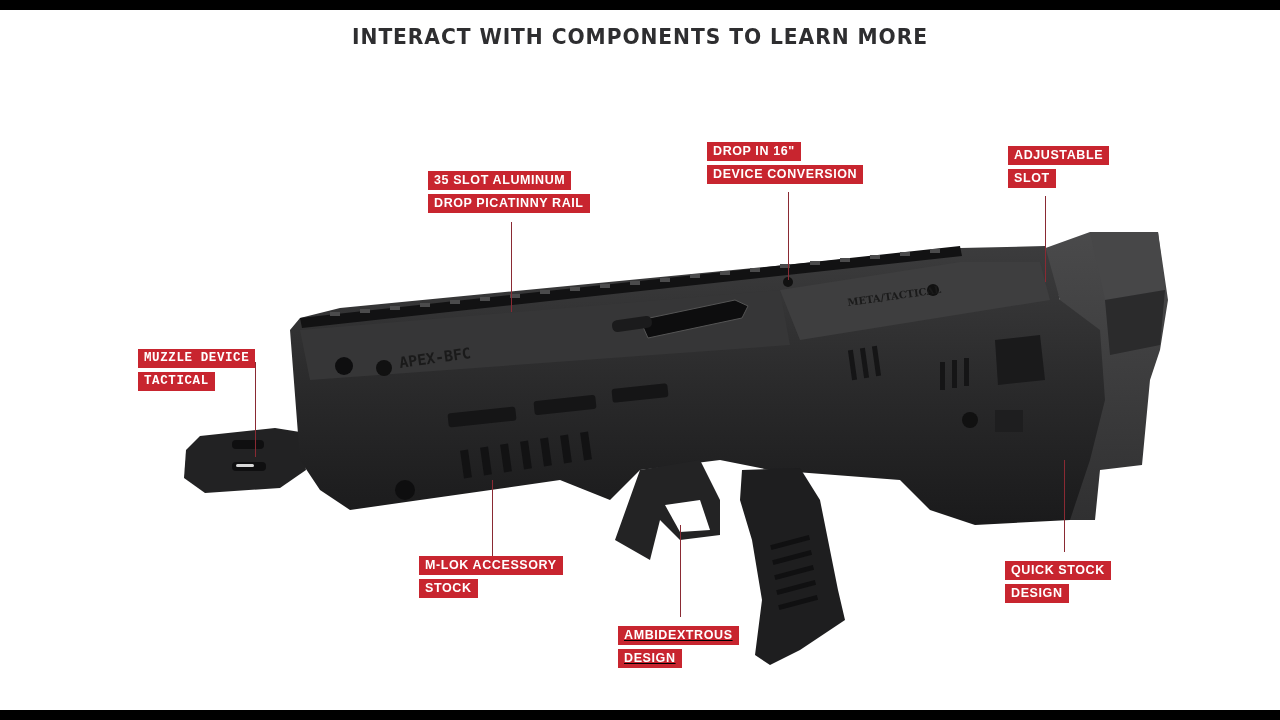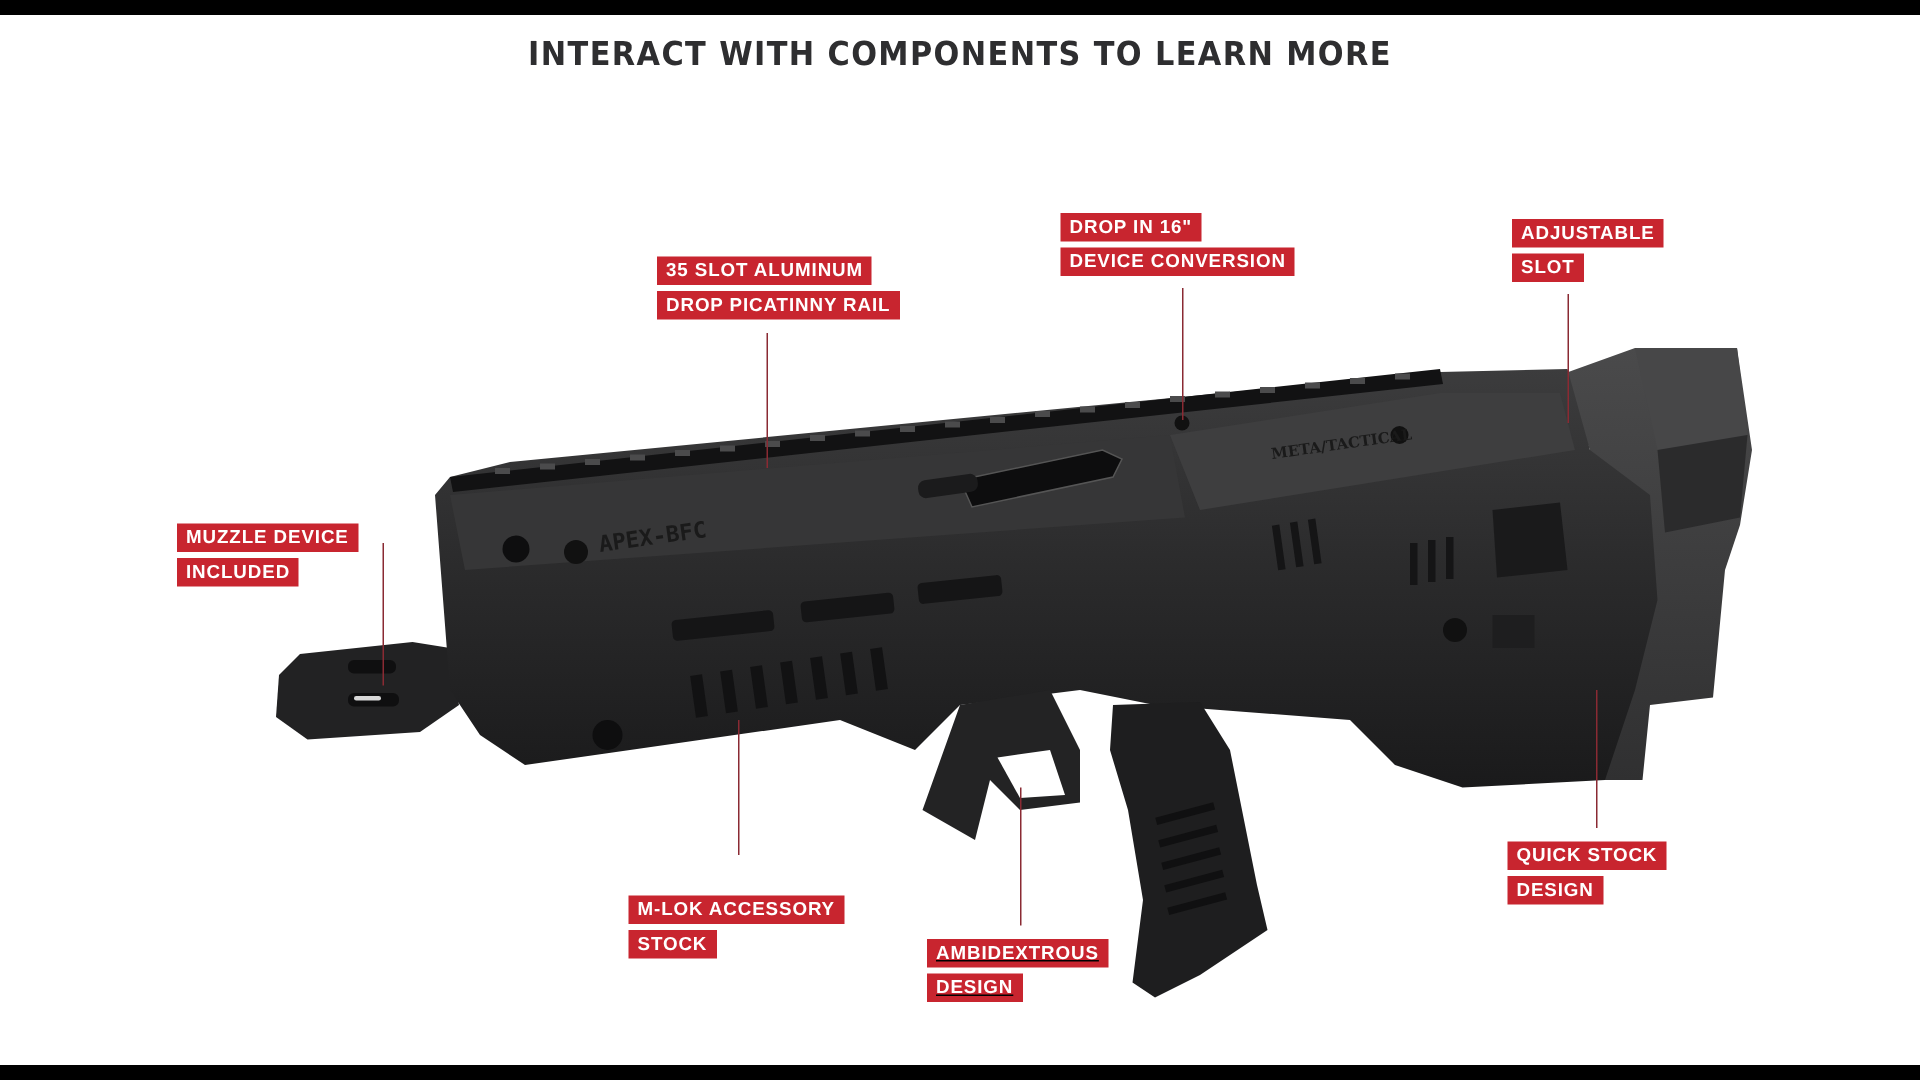--- a/index.html
+++ b/index.html
@@ -134,41 +134,41 @@
 </svg>
 
 <div class="leader" style="left:255px; top:362px; height:95px;"></div>
 <div class="leader" style="left:511px; top:222px; height:90px;"></div>
 <div class="leader" style="left:788px; top:192px; height:88px;"></div>
 <div class="leader" style="left:1045px; top:196px; height:86px;"></div>
 <div class="leader" style="left:492px; top:480px; height:90px;"></div>
 <div class="leader" style="left:680px; top:525px; height:92px;"></div>
 <div class="leader" style="left:1064px; top:460px; height:92px;"></div>
 
-<div class="callout" style="left:118px; top:349px;">
+<div class="callout" style="left:138px; top:349px;font-family:Liberation Mono, monospace;">
   <div class="tag">MUZZLE DEVICE</div>
-  <div class="tag">INCLUDED</div>
+  <div class="tag">TACTICAL</div>
 </div>
 
-<div class="callout" style="left:438px; top:171px;text-align:center;">
+<div class="callout" style="left:428px; top:171px;text-align:center;">
   <div class="tag">35 SLOT ALUMINUM</div>
   <div class="tag">DROP PICATINNY RAIL</div>
 </div>
 
 <div class="callout" style="left:707px; top:142px;">
   <div class="tag">DROP IN 16"</div>
   <div class="tag">DEVICE CONVERSION</div>
 </div>
 
 <div class="callout" style="left:1008px; top:146px;">
   <div class="tag">ADJUSTABLE</div>
   <div class="tag">SLOT</div>
 </div>
 
-<div class="callout" style="left:419px; top:597px;">
+<div class="callout" style="left:419px; top:556px;">
   <div class="tag">M-LOK ACCESSORY</div>
   <div class="tag">STOCK</div>
 </div>
 
 <div class="callout" style="left:618px; top:626px;text-decoration:underline;">
   <div class="tag">AMBIDEXTROUS</div>
   <div class="tag">DESIGN</div>
 </div>
 
 <div class="callout" style="left:1005px; top:561px;">

